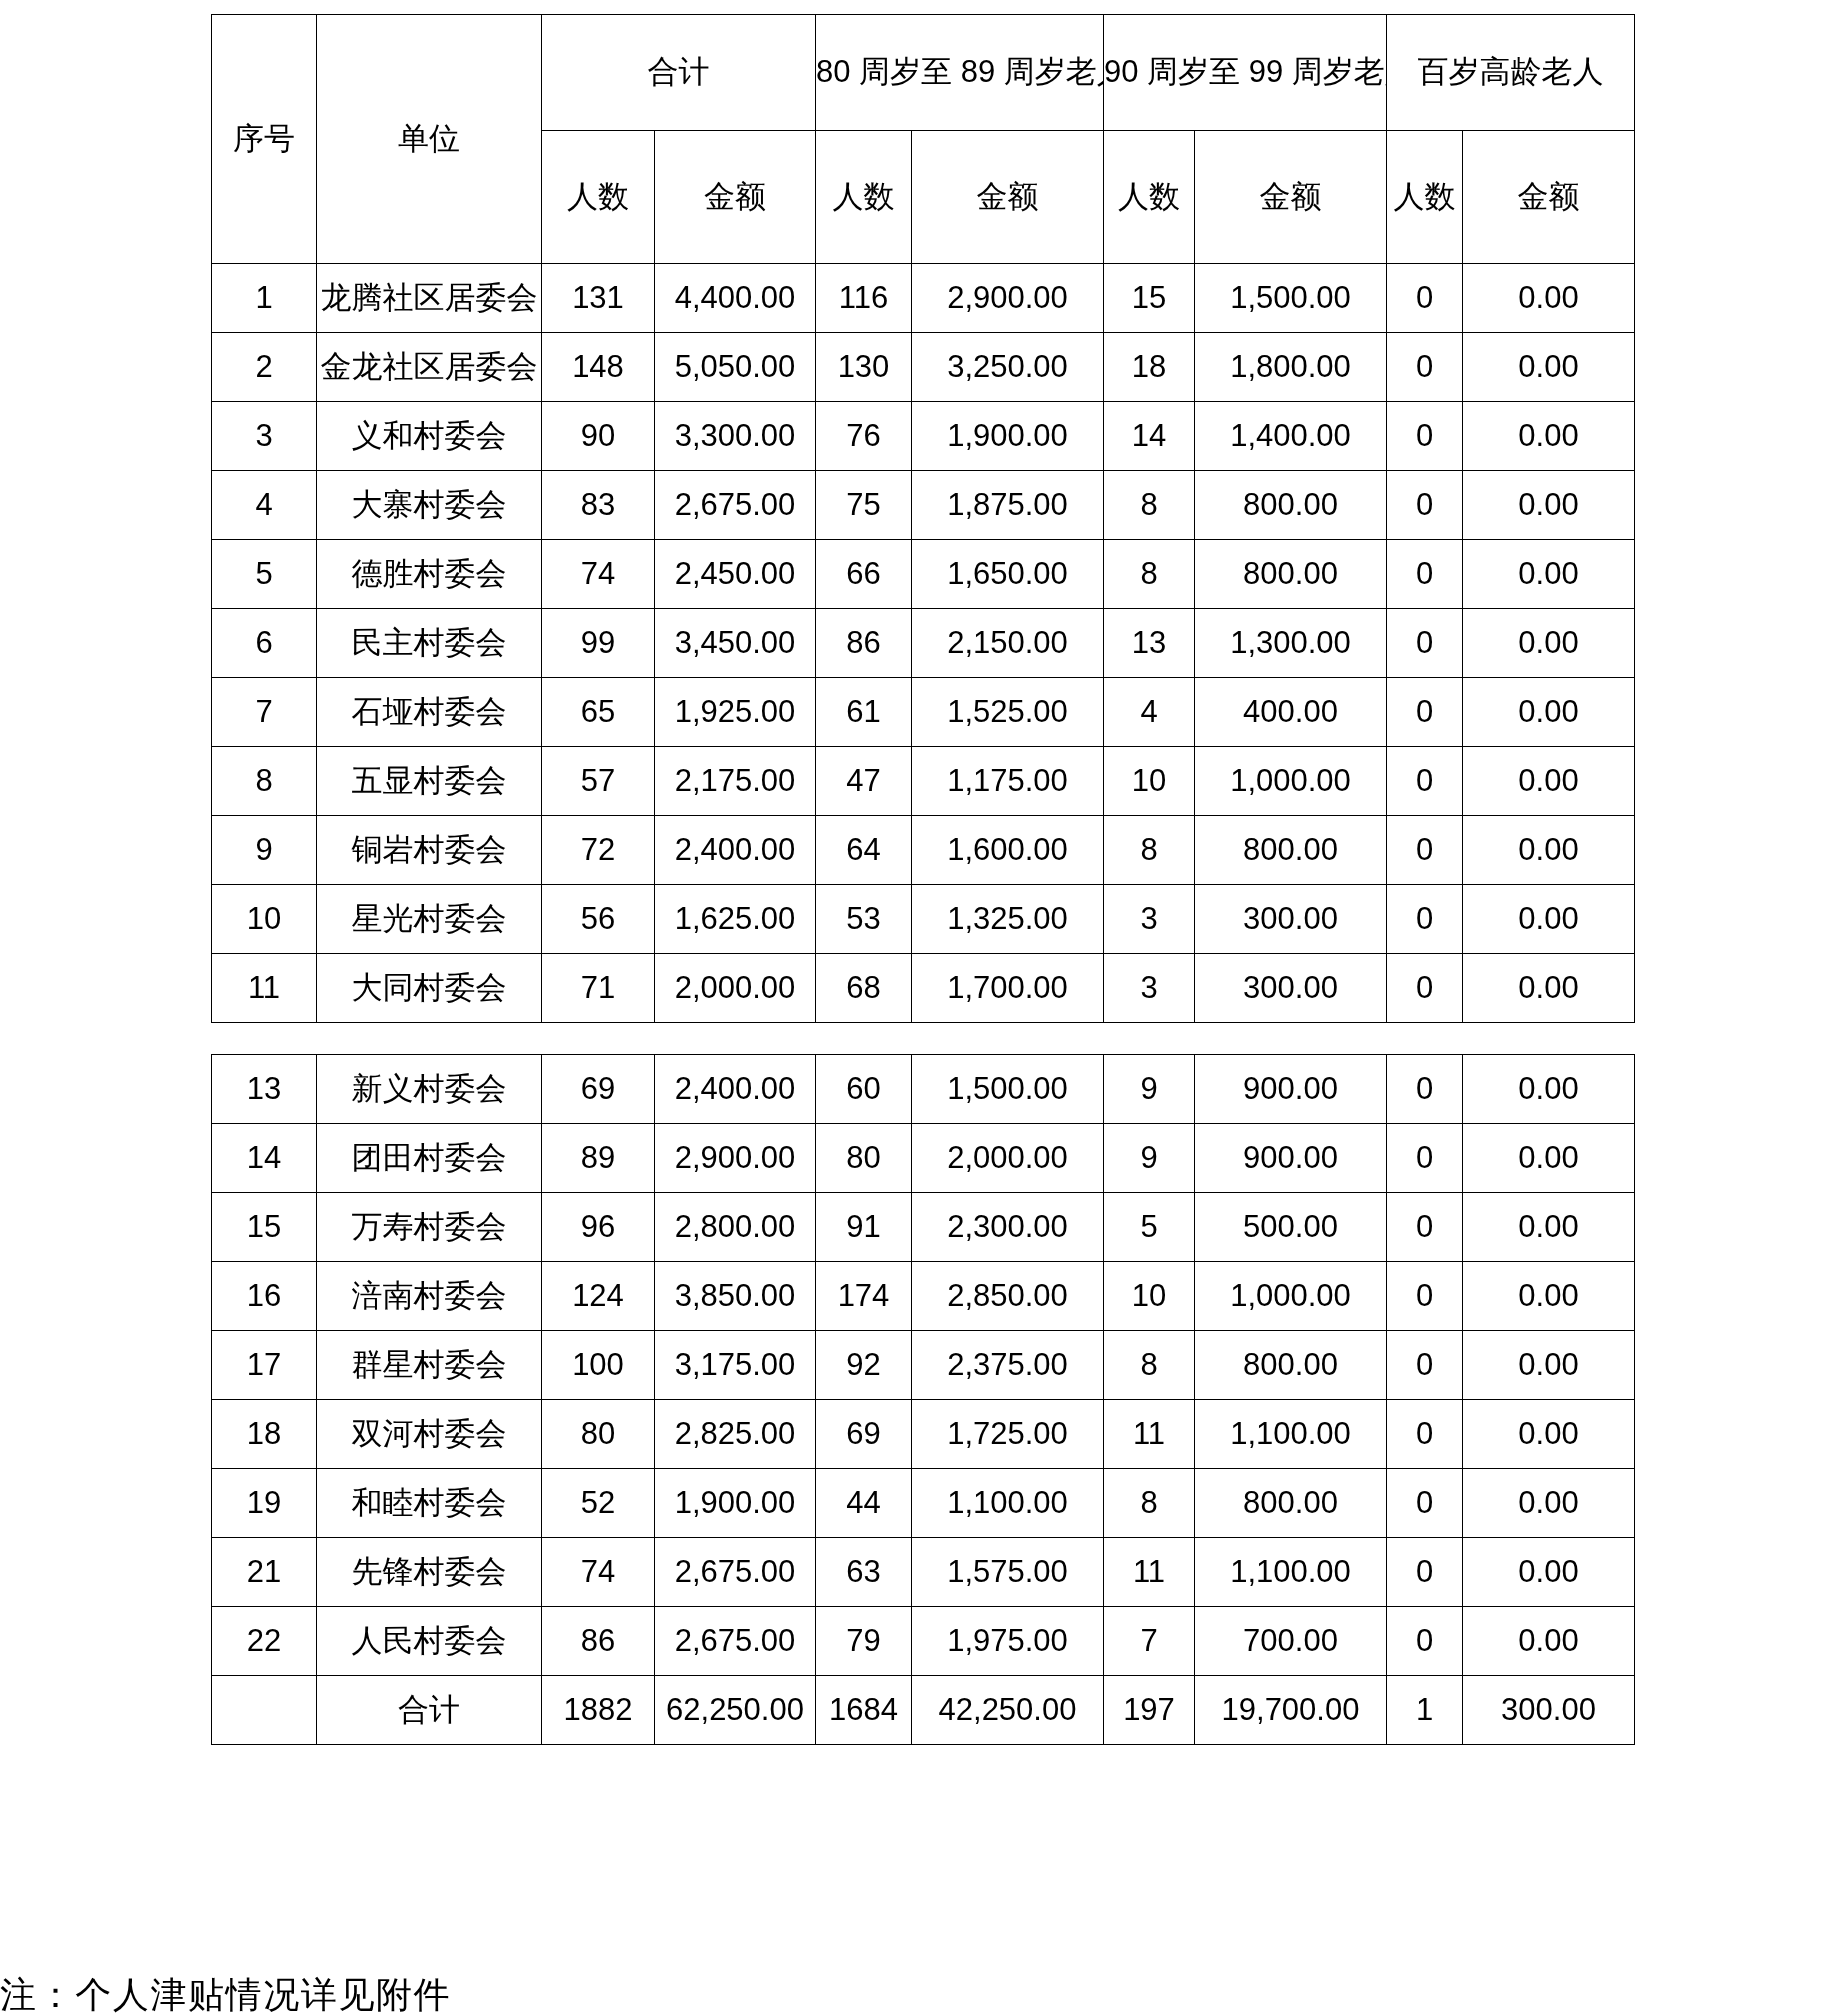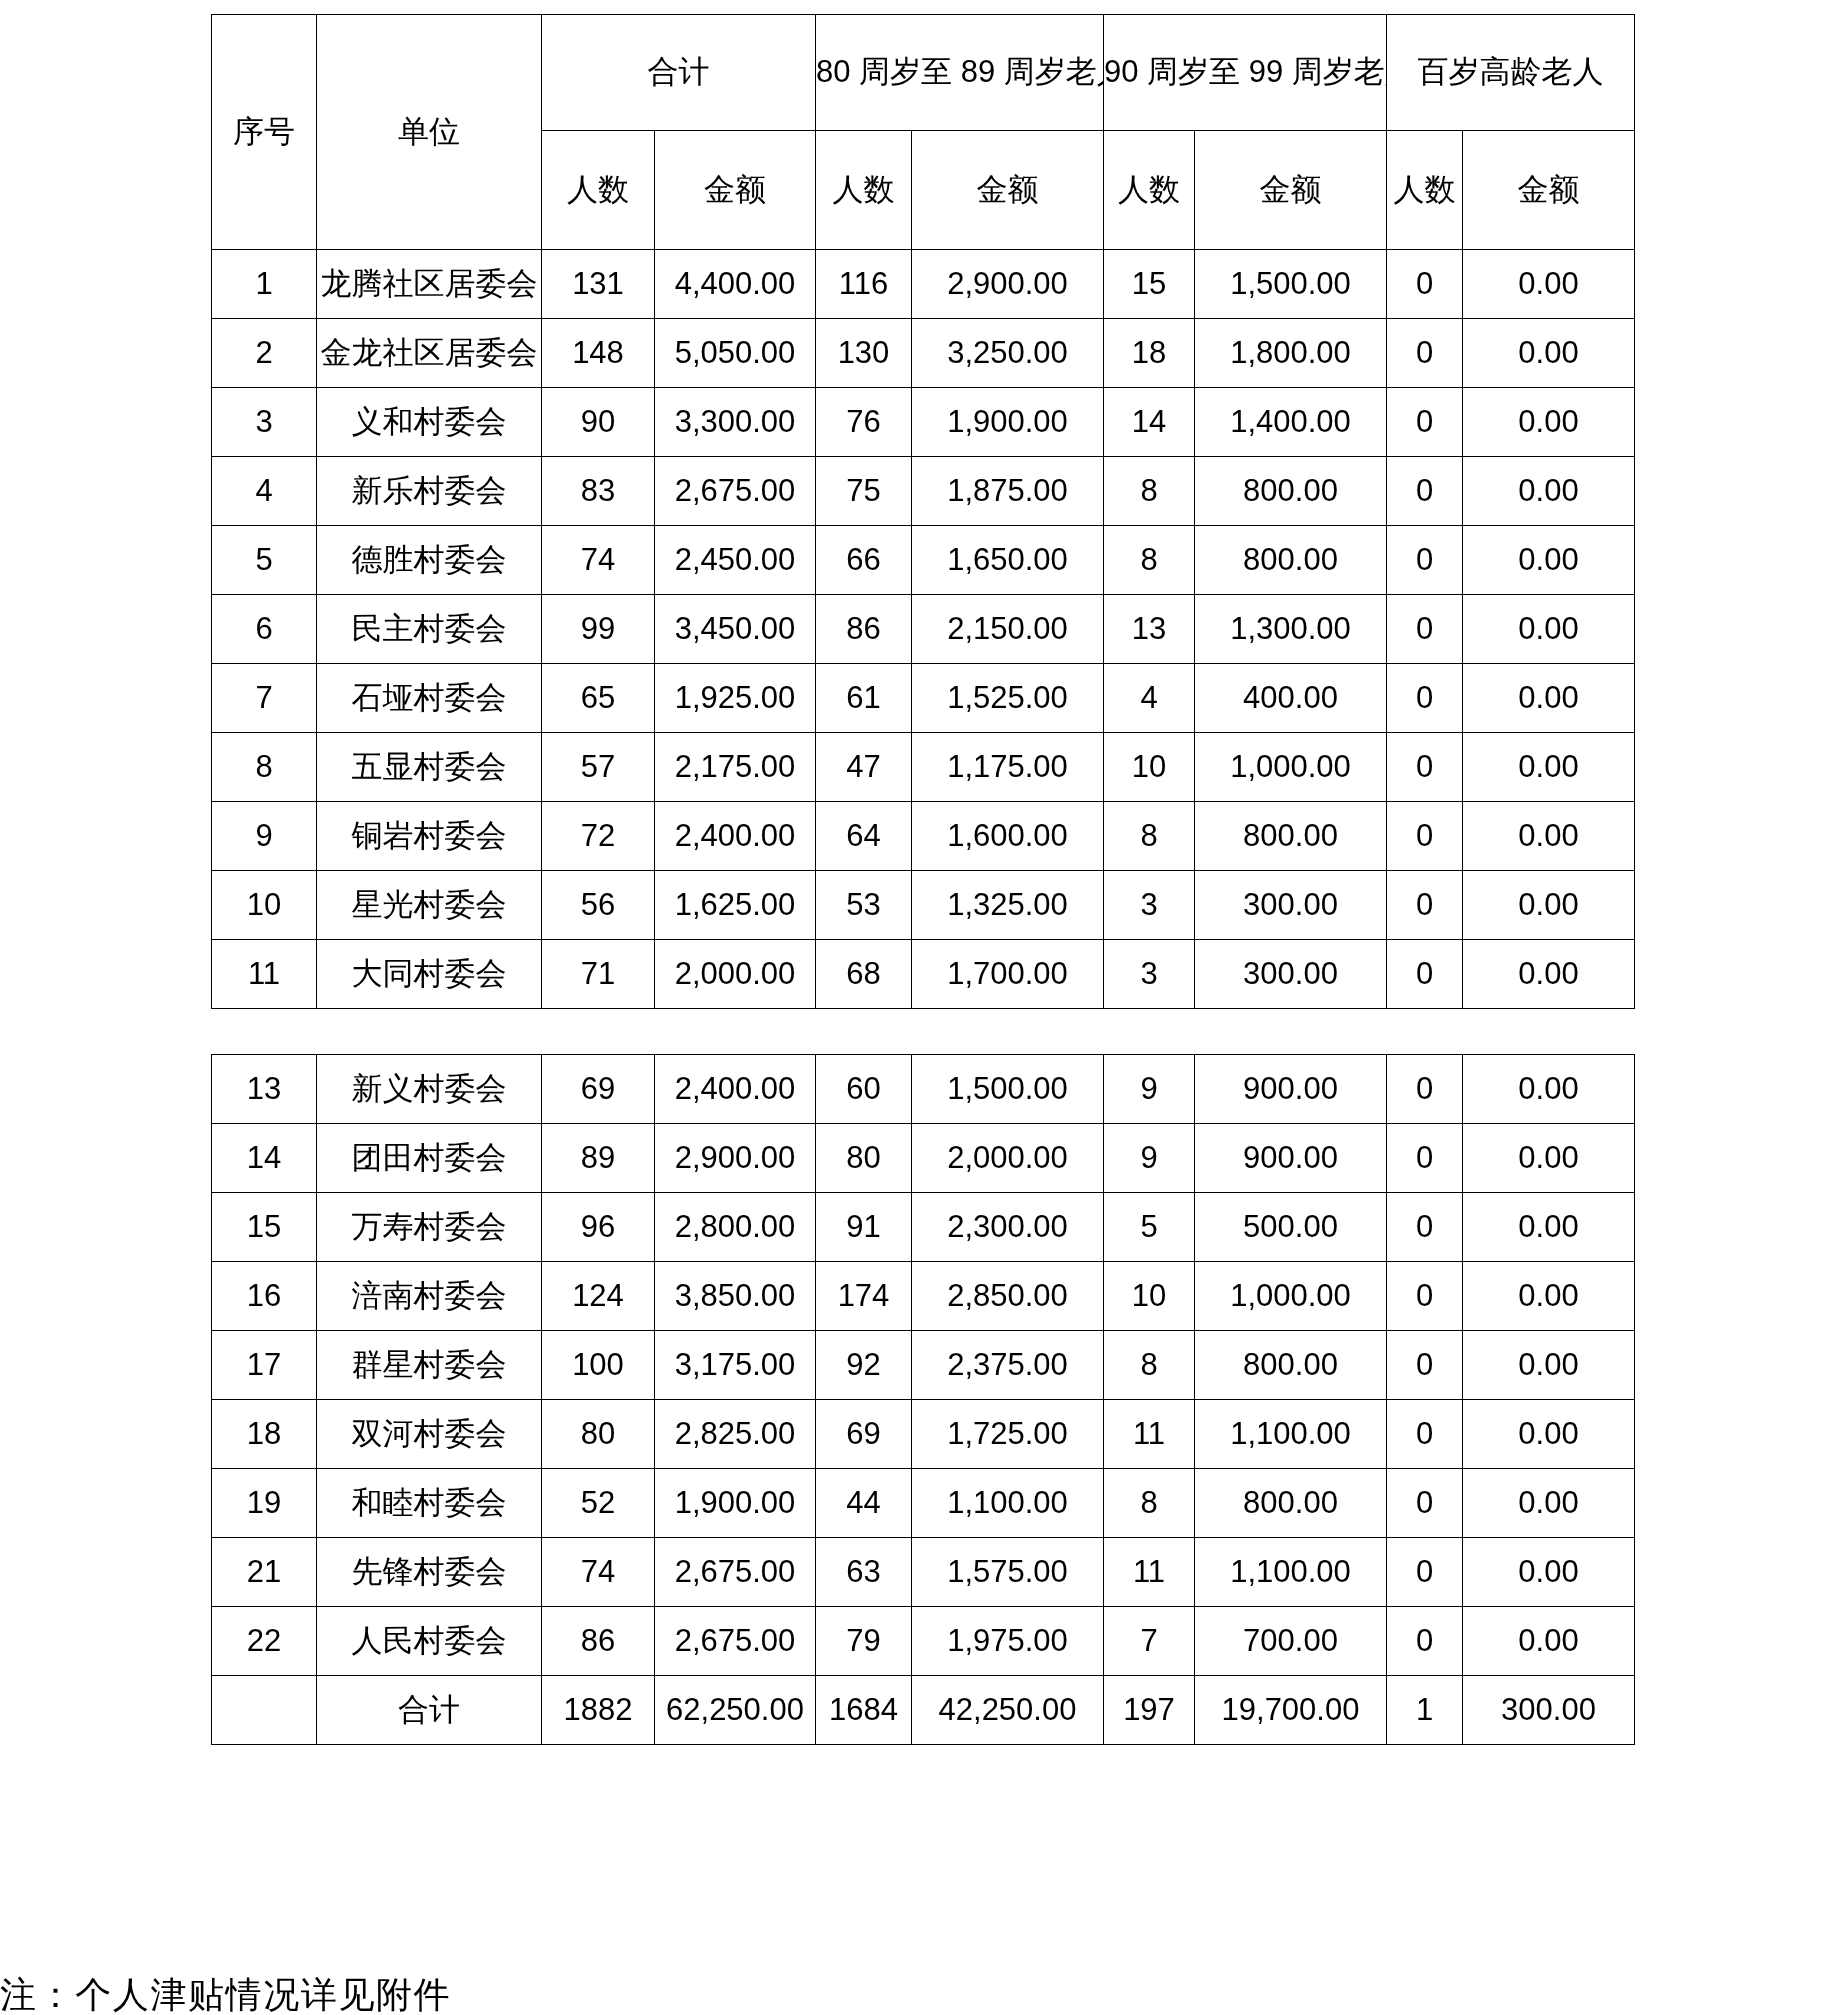--- a/index.html
+++ b/index.html
@@ -25,21 +25,21 @@
     padding:0;
     text-align:center;
     vertical-align:middle;
     font-size:31px;
     font-weight:normal;
     line-height:1.25;
     white-space:nowrap;
     overflow:hidden;
   }
   tr.hrow1{height:116px;}
-  tr.hrow2{height:119px;}
+  tr.hrow2{height:133px;}
   tr.drow{height:69px;}
   .note{
     position:absolute;
     top:1971px;
     left:0;width:100%;
     text-align:left;
     font-size:36px;
     letter-spacing:1.6px;
   }
 </style>
@@ -113,21 +113,21 @@
           <td>3,300.00</td>
           <td>76</td>
           <td>1,900.00</td>
           <td>14</td>
           <td>1,400.00</td>
           <td>0</td>
           <td>0.00</td>
         </tr>
         <tr class="drow">
           <td>4</td>
-          <td>新乐村委会</td>
+          <td>大寨村委会</td>
           <td>83</td>
           <td>2,675.00</td>
           <td>75</td>
           <td>1,875.00</td>
           <td>8</td>
           <td>800.00</td>
           <td>0</td>
           <td>0.00</td>
         </tr>
         <tr class="drow">

